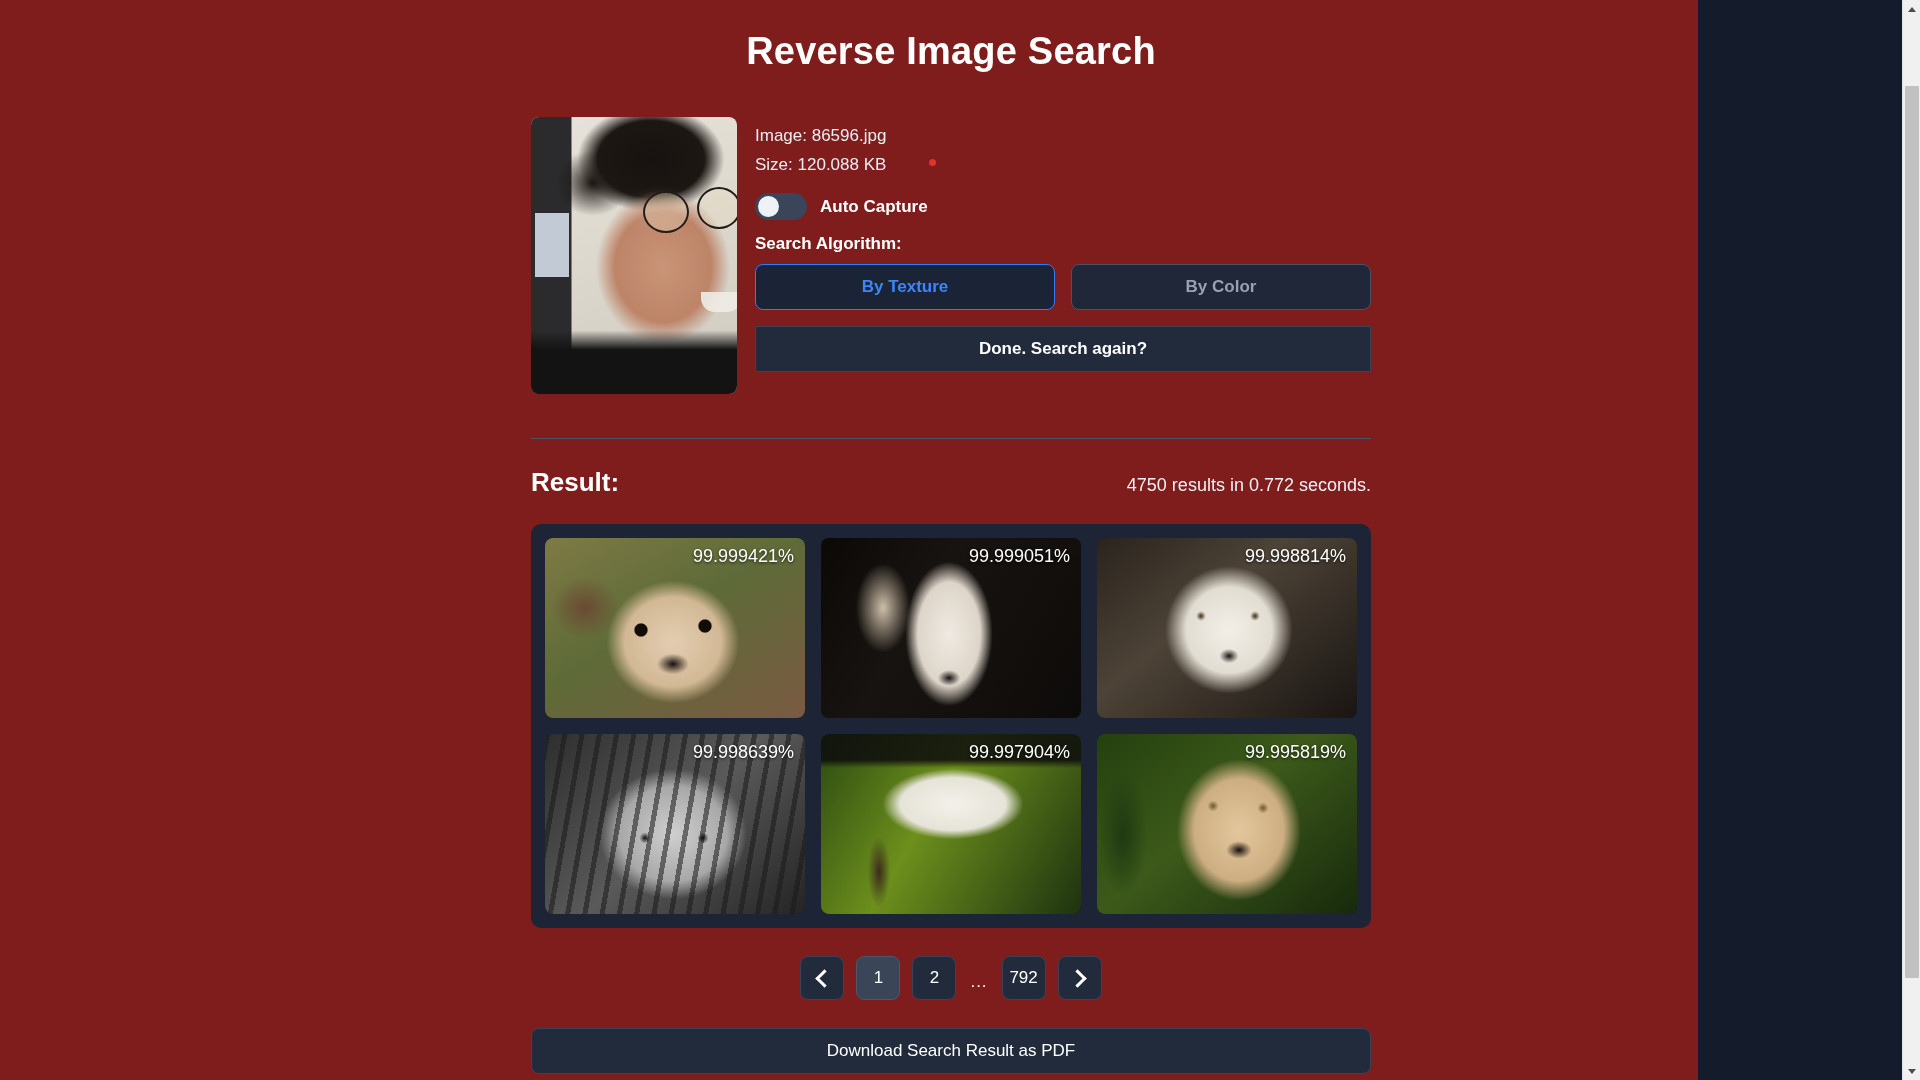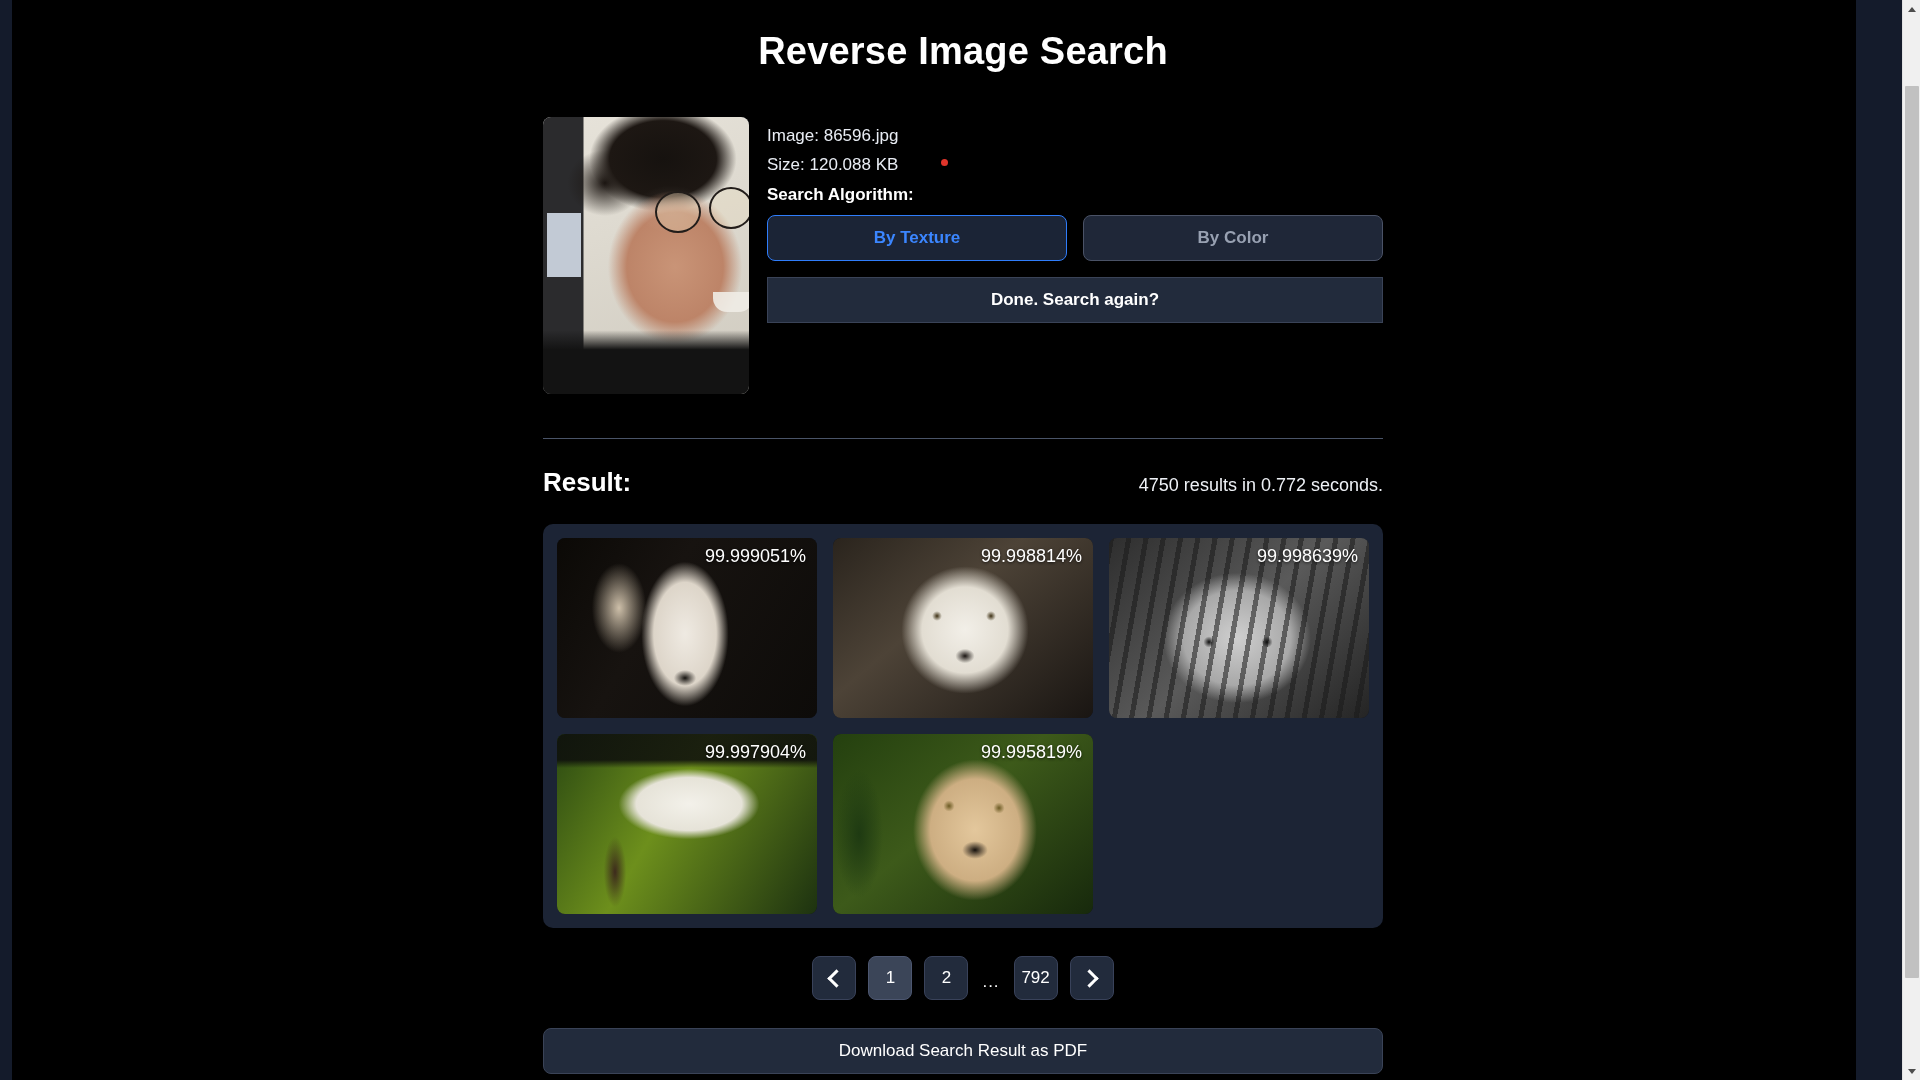--- a/index.html
+++ b/index.html
@@ -13,24 +13,24 @@
   body {
     background: #141b2b;
     font-family: "Liberation Sans", sans-serif;
     color: #e9edf4;
     position: relative;
   }
 
   
   .viewport {
     position: absolute;
-    left: 12px; top: 0;
-    width: 1844px;
+    left: 0; top: 0;
+    width: 1698px;
     height: 1080px;
-    background: #000000;
+    background: #7f1d1d;
     overflow: hidden;
   }
 
   .page {
     width: 1902px;
     padding-top: 18px;
   }
 
   
   .page-title {
@@ -151,21 +151,21 @@
     border-radius: 50%;
     background: #eef1f5;
   }
   .toggle-label {
     font-size: 17px;
     font-weight: 700;
     color: #ffffff;
   }
 
   .algo-label {
-    margin-top: 6px;
+    margin-top: 14px;
     font-size: 17px;
     font-weight: 700;
     color: #ffffff;
   }
 
   
   .algo-row {
     display: flex;
     gap: 16px;
     margin-top: 10px;
@@ -420,20 +420,26 @@
           <div class="preview-glass-l"></div>
           <div class="preview-glass-r"></div>
           <div class="preview-smile"></div>
         </div>
 
         <div class="info-col">
           <div class="info-line">Image: 86596.jpg</div>
           <div class="info-line">Size: 120.088 KB</div>
           <div class="red-dot"></div>
 
+          <div class="toggle-row">
+            <div class="toggle">
+              <div class="knob"></div>
+            </div>
+            <span class="toggle-label">Auto Capture</span>
+          </div>
 
           <div class="algo-label">Search Algorithm:</div>
 
           <div class="algo-row">
             <button class="algo-btn active">By Texture</button>
             <button class="algo-btn">By Color</button>
           </div>
 
           <button class="wide-btn">Done. Search again?</button>
         </div>
@@ -441,20 +447,24 @@
 
       <hr class="divider">
 
       <div class="result-header">
         <span class="result-title">Result:</span>
         <span class="result-meta">4750 results in 0.772 seconds.</span>
       </div>
 
       <div class="results-box">
 
+        <div class="result-card">
+          <div class="thumb t-cheetah"></div>
+          <span class="result-pct">99.999421%</span>
+        </div>
 
         <div class="result-card">
           <div class="thumb t-wolf"></div>
           <span class="result-pct">99.999051%</span>
         </div>
 
         <div class="result-card">
           <div class="thumb t-fox"></div>
           <span class="result-pct">99.998814%</span>
         </div>

